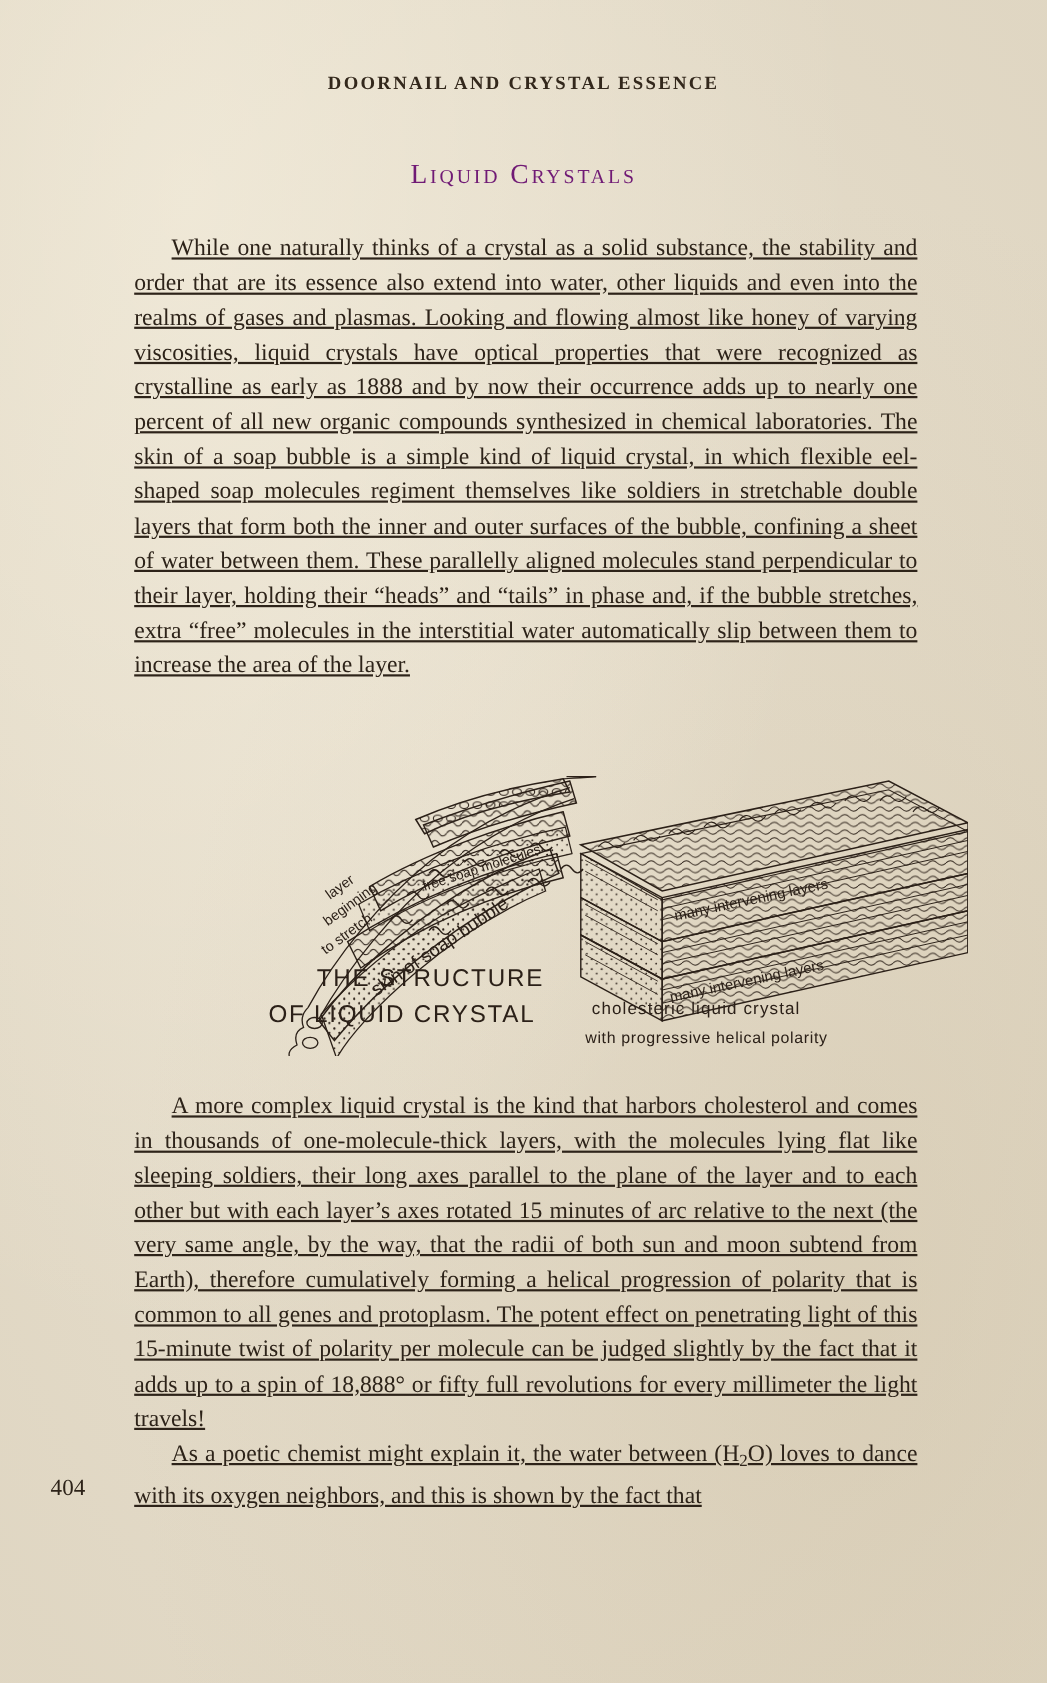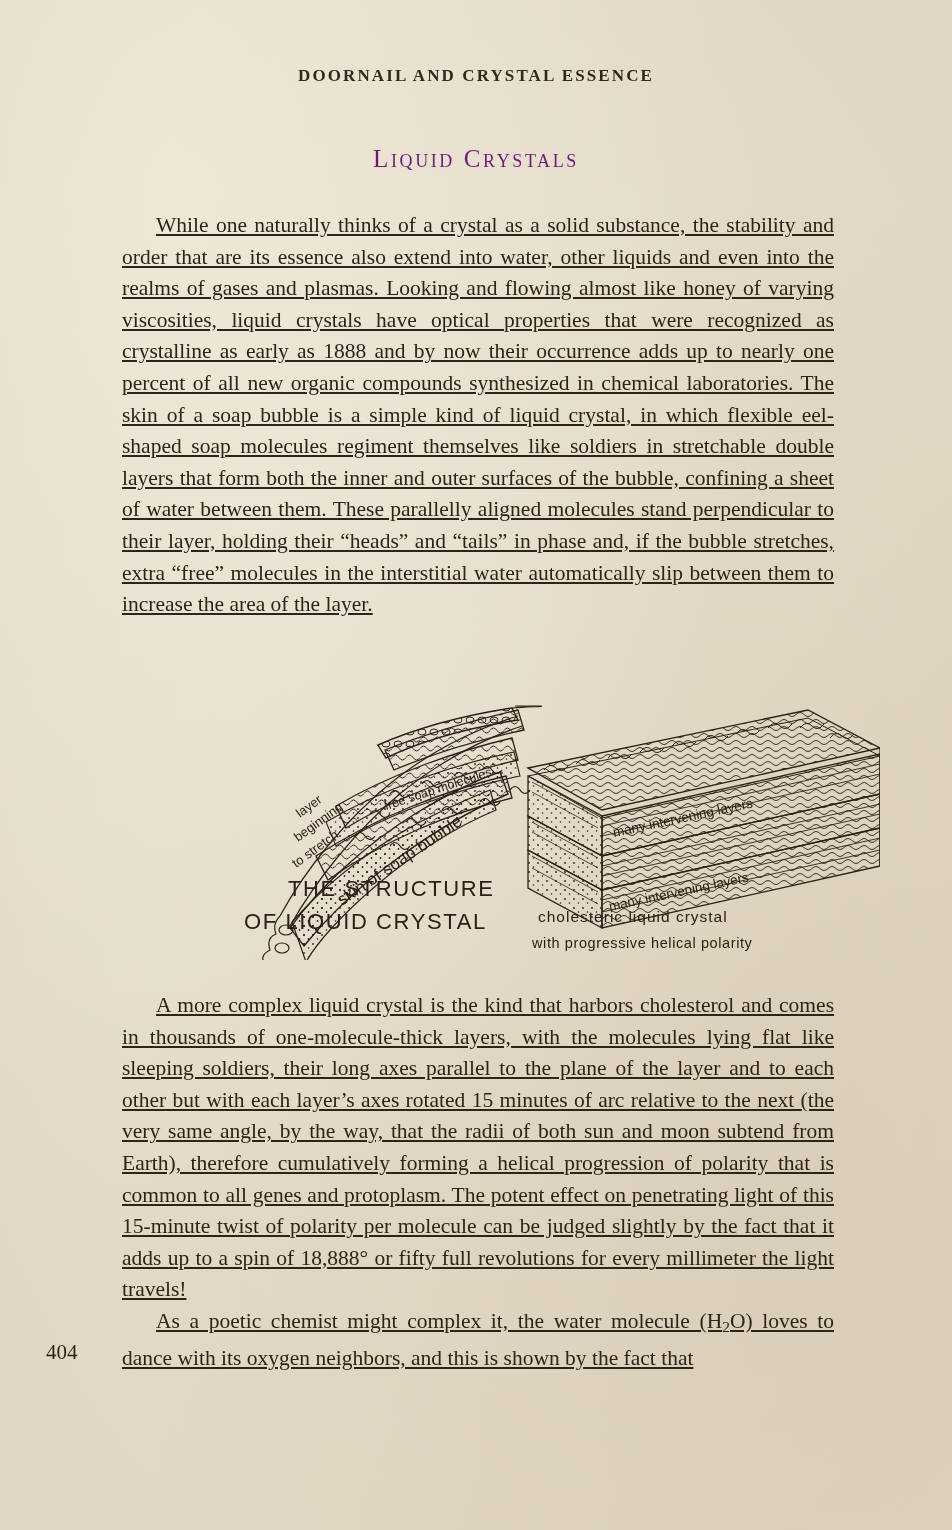--- a/index.html
+++ b/index.html
@@ -263,18 +263,18 @@
 
       <g font-family="'Liberation Sans', sans-serif" fill="#2b2018">
         <text x="398" y="222" font-size="15.5" letter-spacing="1" transform="translate(0,10)">cholesteric   liquid   crystal</text>
         <text x="392" y="248" font-size="14.5" letter-spacing="0.6" transform="translate(0,10)">with progressive helical polarity</text>
       </g>
     </svg>
   </div>
 
   <div class="column body-text" id="para-2">
     <p class="indent">A more complex liquid crystal is the kind that harbors cholesterol and comes in thousands of one-molecule-thick layers, with the molecules lying flat like sleeping soldiers, their long axes parallel to the plane of the layer and to each other but with each layer’s axes rotated 15 minutes of arc relative to the next (the very same angle, by the way, that the radii of both sun and moon subtend from Earth), therefore cumulatively forming a helical progression of polarity that is common to all genes and protoplasm. The potent effect on penetrating light of this 15-minute twist of polarity per molecule can be judged slightly by the fact that it adds up to a spin of 18,888° or fifty full revolutions for every millimeter the light travels!</p>
-    <p class="indent"><span>As a poetic chemist might complex it, the water molecule (H</span><sub>2</sub><span>O) loves to dance with its oxygen neighbors, and this is shown by the fact that</span></p>
+    <p class="indent"><span>As a poetic chemist might explain it, the water between (H</span><sub>2</sub><span>O) loves to dance with its oxygen neighbors, and this is shown by the fact that</span></p>
   </div>
 
   <div class="folio">404</div>
 
 </div>
 
 </body></html>

